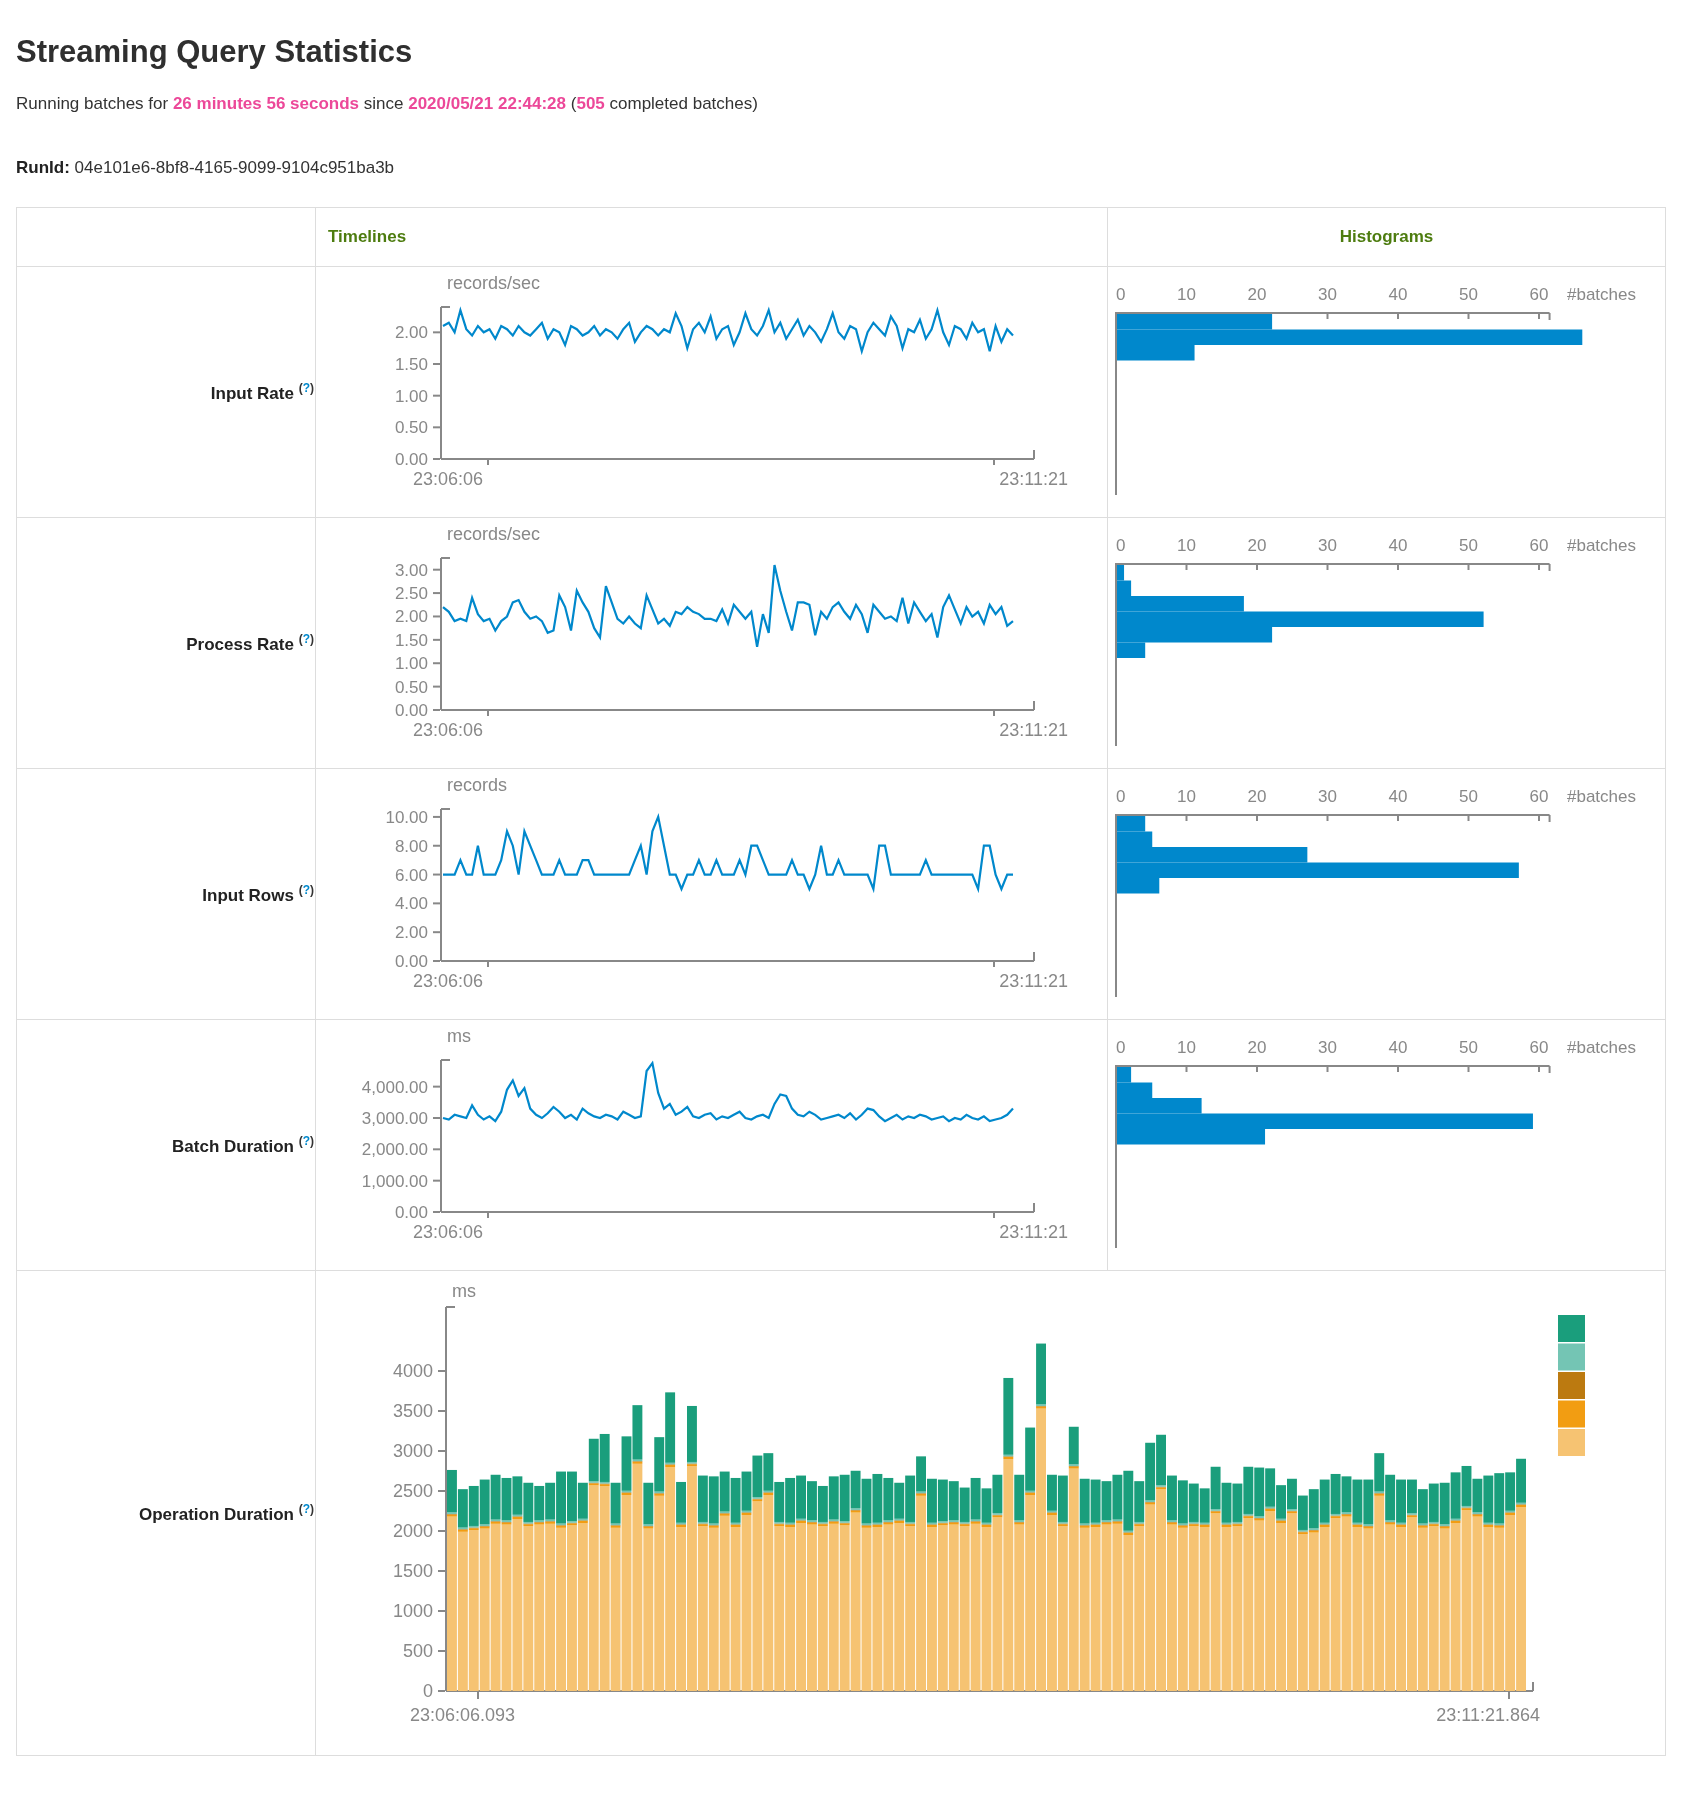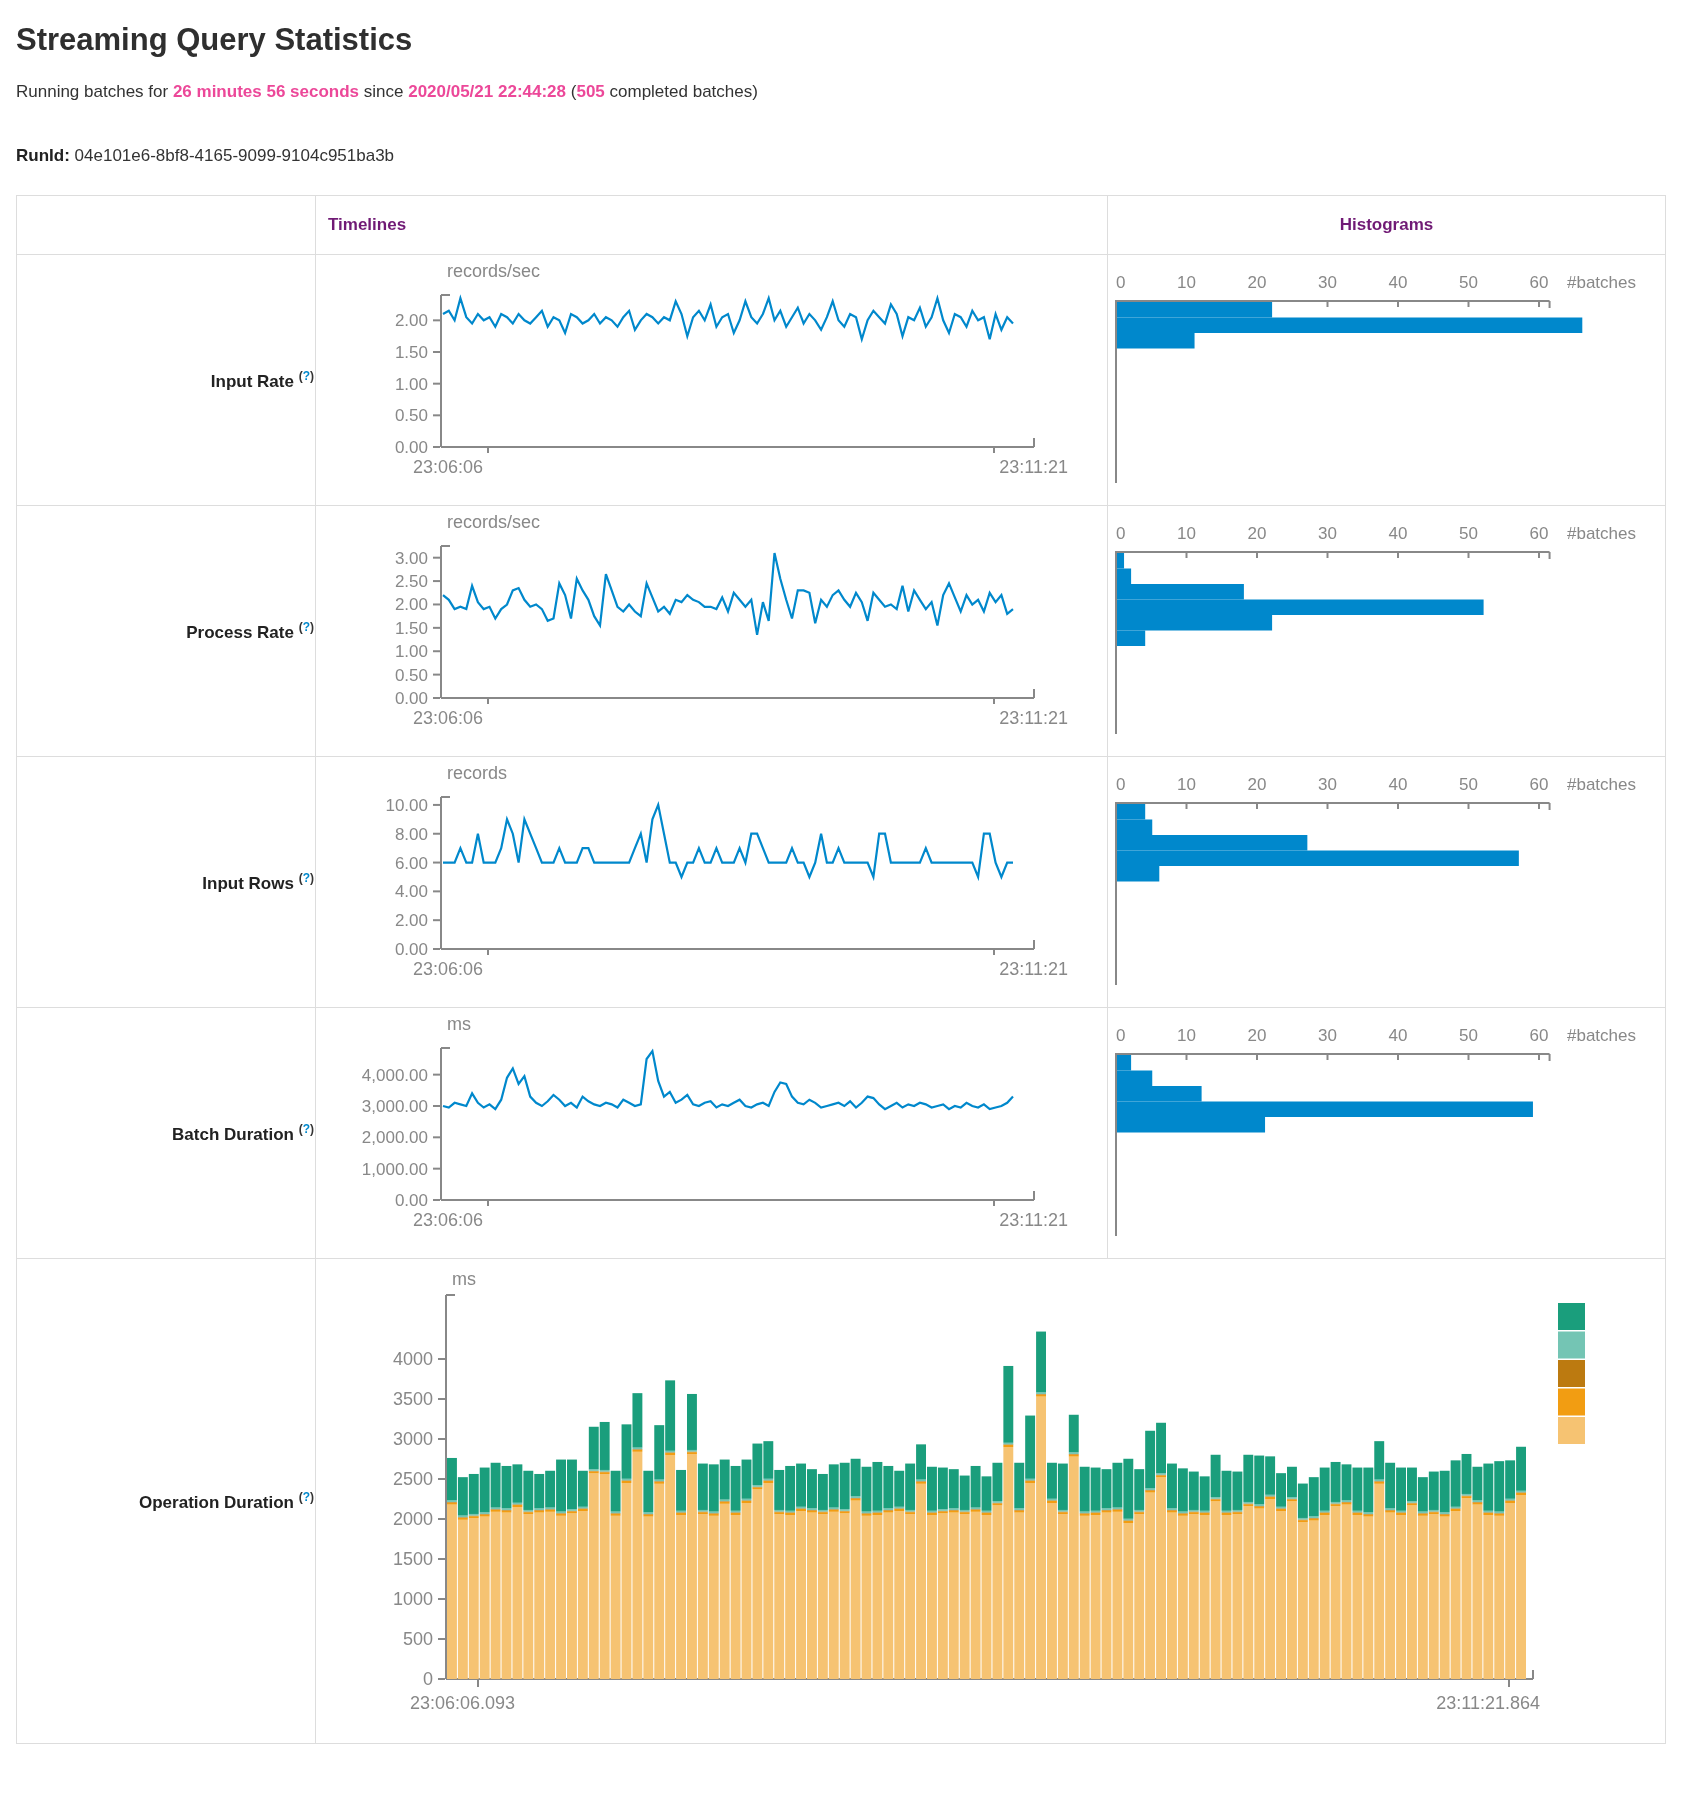--- a/index.html
+++ b/index.html
@@ -1,26 +1,26 @@
 <!DOCTYPE html>
 <html><head>
 <meta charset="utf-8">
 <style>
   html,body{margin:0;padding:0;background:#fff;}
   body{font-family:"Liberation Sans",sans-serif;color:#333;font-size:17px;}
-  .wrap{width:1693px;box-sizing:border-box;padding:12px 16px;}
+  .wrap{width:1693px;box-sizing:border-box;padding:24px 16px;}
   h1[data-name=page-title]{font-size:31px;margin:10px 0 24px;font-weight:bold;color:#2f2f2f;}
   .subtitle{margin:0 0 40px;color:#333;}
   .subtitle b{color:#ec4899;}
   .meta{line-height:1.6;}
   .meta div{margin:2px 0;}
   .meta b{color:#222;}
   table.stats{border-collapse:collapse;margin-top:26px;table-layout:fixed;}
   table.stats th, table.stats td{border:1px solid #ddd;}
-  th.h{font-size:17px;text-align:left;padding:19px 12px;font-weight:bold;color:#701a75;}
+  th.h{font-size:17px;text-align:left;padding:19px 12px;font-weight:bold;color:#4d7c0f;}
   td.lbl{width:274px;font-weight:bold;font-size:17px;vertical-align:middle;padding-left:14px;color:#222;text-align:right;}
   td.chart{padding:0;vertical-align:top;background:#fff;}
   td.tlcol{width:767px;}
   td.hicol{width:533px;}
   sup.help{font-size:12px;color:#333;font-weight:bold;text-decoration:none;cursor:pointer;}
   sup.help .q{color:#0088cc;}
   svg{display:block;}
   svg text{font-family:"Liberation Sans",sans-serif;}
 </style>
 </head>

